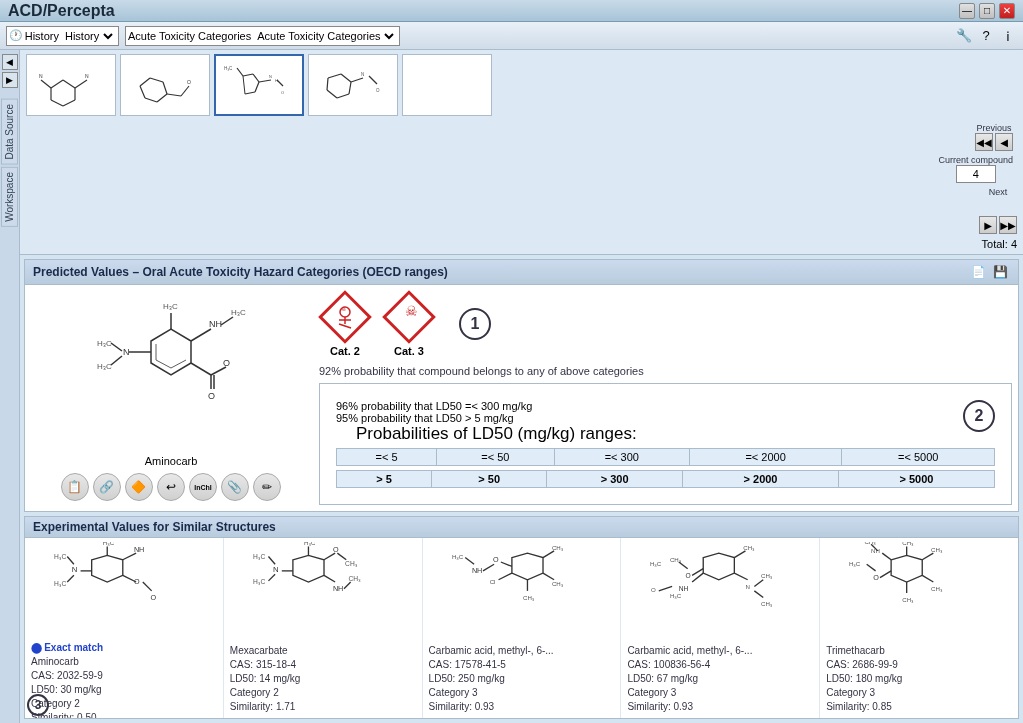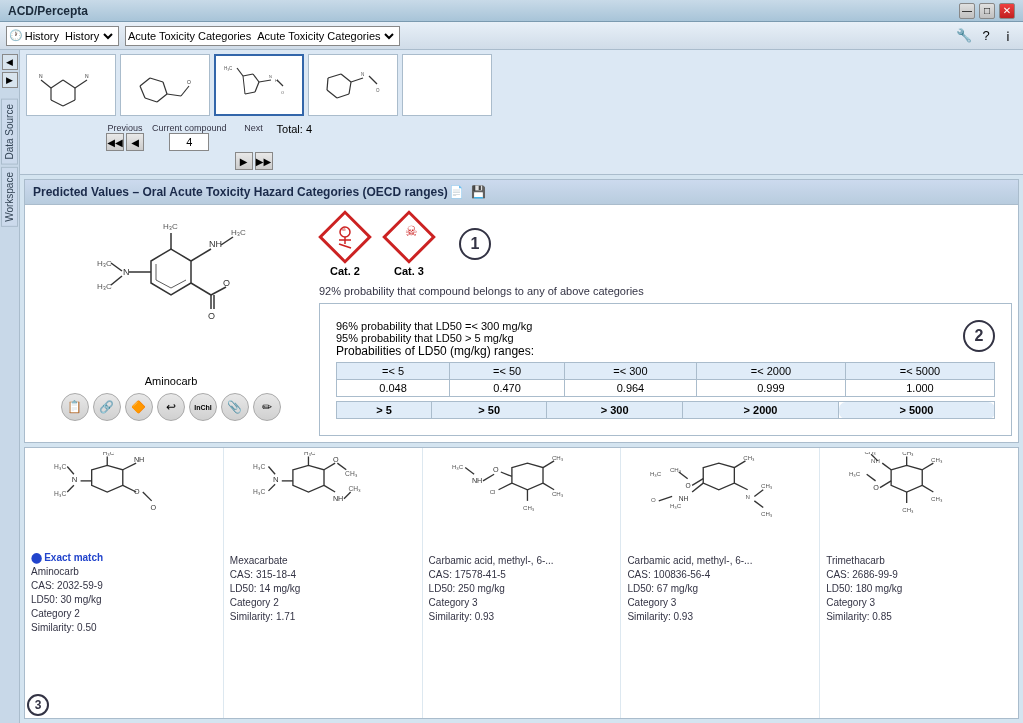--- a/index.html
+++ b/index.html
@@ -8,21 +8,21 @@
     
     .title-bar {
       background: linear-gradient(to bottom, #c8dae8, #a8c4d8);
       height: 22px;
       display: flex;
       align-items: center;
       padding: 0 8px;
       border-bottom: 1px solid #7a9ab0;
       justify-content: space-between;
     }
-    .title-text { font-size: 12px; font-weight: bold; color: #1a2a3a; }
+    .title-text { font-size: 16px; font-weight: bold; color: #1a2a3a; }
     .title-controls { display: flex; gap: 4px; }
     .title-btn { width: 16px; height: 16px; border: 1px solid #888; background: linear-gradient(to bottom, #e0e0e0, #c0c0c0); display: flex; align-items: center; justify-content: center; font-size: 10px; cursor: pointer; border-radius: 2px; }
     .title-btn.close { background: linear-gradient(to bottom, #f04040, #c02020); color: white; }
 
     
     .toolbar {
       background: linear-gradient(to bottom, #e8f0f8, #d0dce8);
       height: 28px;
       display: flex;
       align-items: center;
@@ -93,24 +93,25 @@
       justify-content: center;
       font-size: 8px;
       position: relative;
       overflow: hidden;
     }
     .compound-thumb.selected { border: 2px solid #3366aa; }
     .compound-thumb svg { width: 80px; height: 55px; }
 
     .nav-controls {
       display: flex;
-      align-items: flex-start;
+      align-items: flex-end;
       gap: 4px;
       margin-top: 4px;
       padding-left: 80px;
+      flex-direction: column;
     }
     .nav-btn {
       width: 18px;
       height: 18px;
       border: 1px solid #888;
       background: linear-gradient(to bottom, #e8e8e8, #cccccc);
       display: flex;
       align-items: center;
       justify-content: center;
       font-size: 10px;
@@ -134,21 +135,21 @@
       flex: 0 0 auto;
     }
     .section-header {
       background: linear-gradient(to bottom, #ccdaee, #b8ccde);
       padding: 3px 8px;
       font-size: 12px;
       font-weight: bold;
       color: #1a2a4a;
       display: flex;
       align-items: center;
-      justify-content: flex-start;
+      justify-content: space-between;
       border-bottom: 1px solid #aabccc;
     }
     .section-header-icons { display: flex; gap: 4px; }
     .section-icon { width: 18px; height: 18px; cursor: pointer; display: flex; align-items: center; justify-content: center; font-size: 12px; }
 
     .predicted-content { display: flex; padding: 6px; gap: 8px; }
     .molecule-panel { width: 280px; display: flex; flex-direction: column; align-items: center; }
     .molecule-svg-area { width: 260px; height: 160px; border: none; display: flex; align-items: center; justify-content: center; }
     .molecule-name { font-size: 11px; margin-top: 4px; }
     .molecule-actions { display: flex; gap: 4px; margin-top: 6px; }
@@ -444,59 +445,55 @@
             <div class="circle-num">1</div>
           </div>
 
           <div class="probability-text">92% probability that compound belongs to any of above categories</div>
 
           <div class="prob-box">
             <div style="display:flex; justify-content:space-between; align-items:flex-start;">
               <div>
                 <div style="font-size:11px;">96% probability that LD50 =&lt; 300 mg/kg</div>
                 <div style="font-size:11px;">95% probability that LD50 &gt; 5 mg/kg</div>
-                <div style="font-size:12px; margin-bottom:4px;">Probabilities of LD50 (mg/kg) ranges:</div>
+                <div style="font-size:17px; margin-bottom:4px;margin-left:20px;">Probabilities of LD50 (mg/kg) ranges:</div>
               </div>
               <div class="circle-num">2</div>
             </div>
             <table class="prob-table">
               <tbody>
                   <tr>
                 <th>=&lt; 5</th>
                 <th>=&lt; 50</th>
                 <th>=&lt; 300</th>
                 <th>=&lt; 2000</th>
                 <th>=&lt; 5000</th>
               </tr>
-              <tr>
-                <td>0.048</td>
-                <td>0.470</td>
-                <td>0.964</td>
-                <td>0.999</td>
-                <td>1.000</td>
-              </tr>
             </tbody>
               </table>
             <table class="prob-table" style="margin-top:4px;">
               <tbody>
                   <tr>
                 <th style="font-weight:bold;">&gt; 5</th>
                 <th style="font-weight:bold;">&gt; 50</th>
                 <th style="font-weight:bold;">&gt; 300</th>
                 <th style="font-weight:bold;">&gt; 2000</th>
-                <th style="font-weight:bold;border-radius:7px;">&gt; 5000</th>
+                <th style="font-weight:bold;">&gt; 5000</th>
               </tr>
             </tbody>
               </table>
           </div>
         </div>
       </div>
     </div>
 
     <div class="experimental-section">
+      <div class="section-header">
+        <span>Experimental Values for Similar Structures</span>
+      </div>
       <div class="experimental-content">
 
         <div class="compound-card" style="position:relative;">
           <div class="compound-struct">
             <svg viewBox="0 0 130 90" width="130" height="90">
               <text x="2" y="15" font-size="6" fill="#555">H₃C</text>
               <line x1="14" y1="13" x2="20" y2="20" stroke="#333" stroke-width="1.2"></line>
               <text x="2" y="40" font-size="6" fill="#555">H₃C</text>
               <line x1="14" y1="36" x2="20" y2="30" stroke="#333" stroke-width="1.2"></line>
               <text x="18" y="27" font-size="7" fill="#333">N</text>

